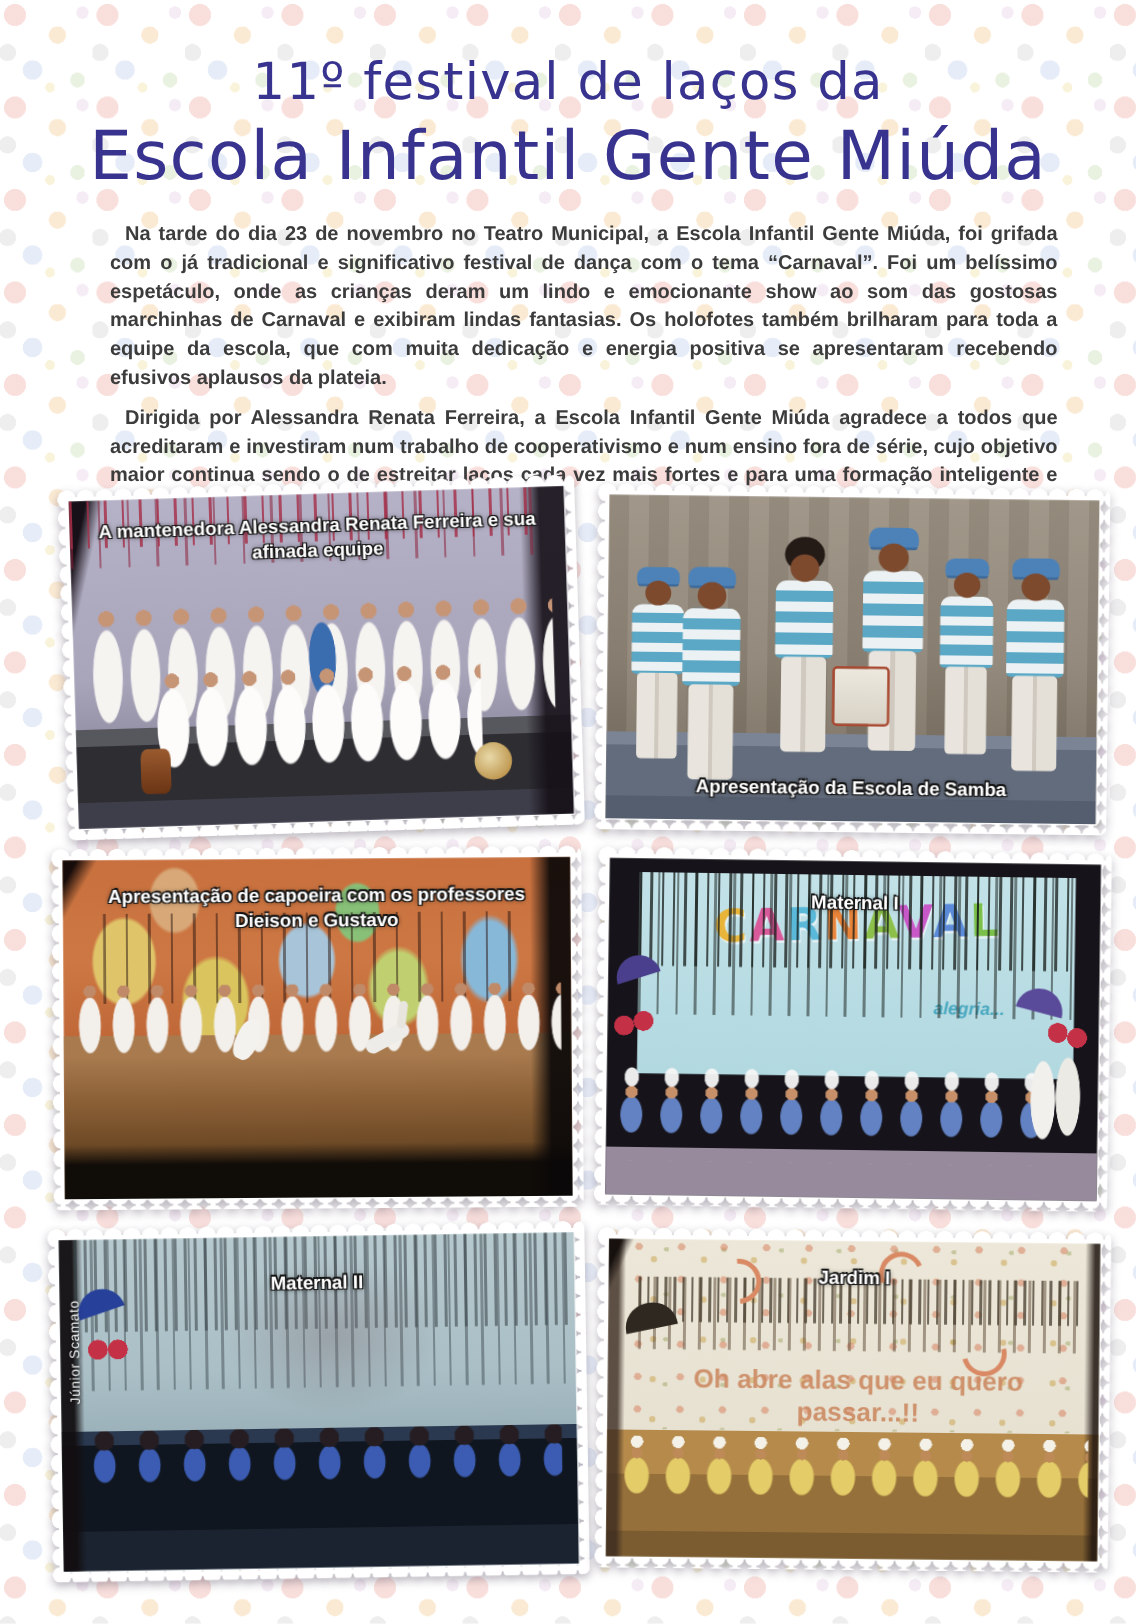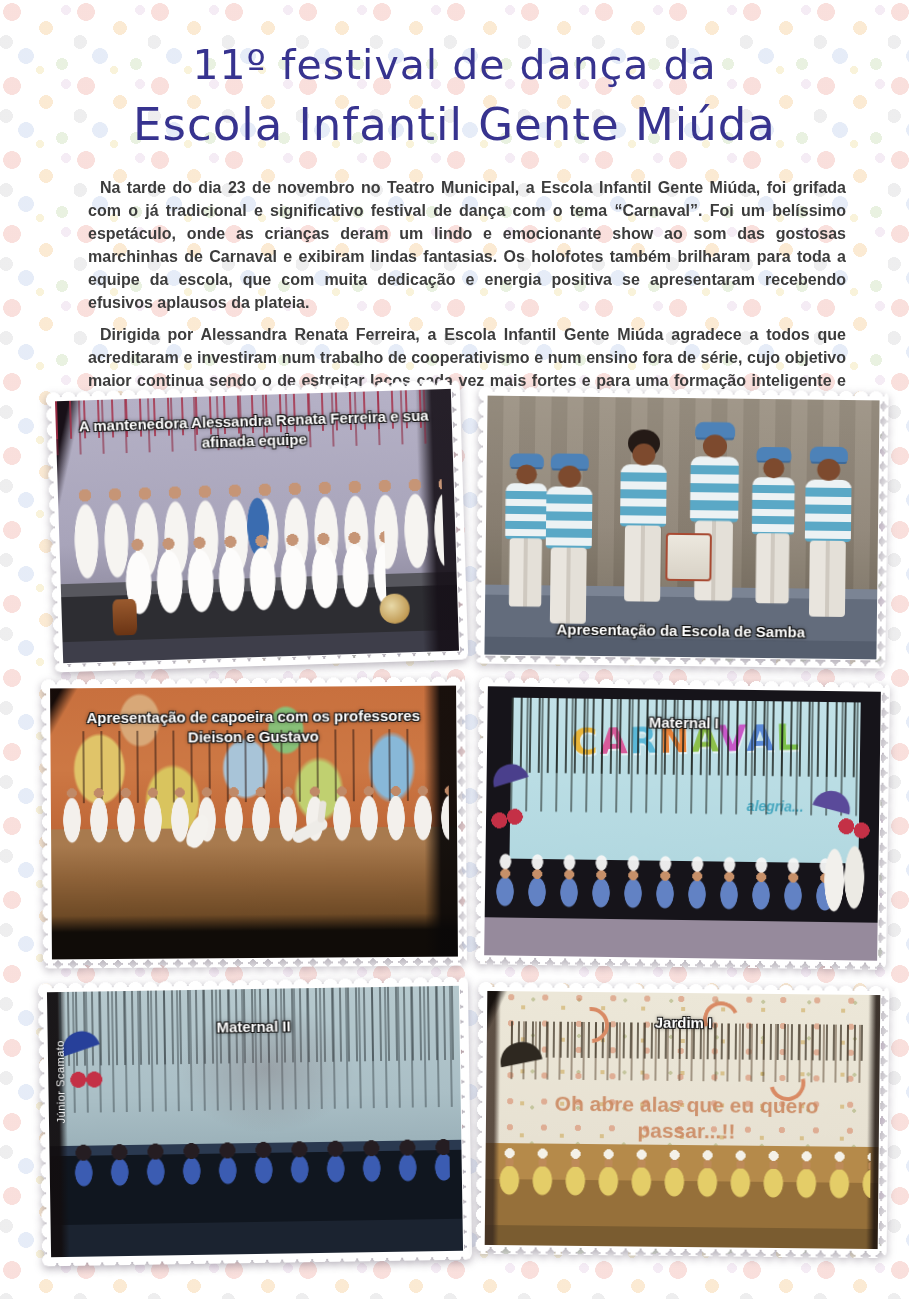--- a/index.html
+++ b/index.html
@@ -11,21 +11,21 @@
       radial-gradient(circle 8px at 26px 56px, rgba(150,176,224,.24) 96%, rgba(0,0,0,0) 100%),
       radial-gradient(circle 6px at 62px 64px, rgba(176,206,146,.28) 96%, rgba(0,0,0,0) 100%),
       radial-gradient(circle 5px at 66px 10px, rgba(208,168,208,.22) 96%, rgba(0,0,0,0) 100%),
       radial-gradient(circle 7px at 6px 42px, rgba(160,160,165,.18) 96%, rgba(0,0,0,0) 100%),
       radial-gradient(circle 4px at 40px 70px, rgba(238,220,150,.35) 96%, rgba(0,0,0,0) 100%);
     background-size:74px 74px;}
   
   .title{position:absolute;top:36px;left:0;width:100%;margin:0;text-align:center;
     color:#37338f;font-family:"DejaVu Sans",sans-serif;font-weight:normal;}
   .title .t1{display:block;font-size:41px;line-height:58px;letter-spacing:1px;}
-  .title .t2{display:block;font-size:45px;line-height:62px;letter-spacing:1px;}
+  .title .t2{display:block;font-size:54px;line-height:62px;letter-spacing:1px;}
   
   .text-block{position:absolute;left:88px;width:758px;top:176px;font-weight:bold;}
   .text-block p{margin:0 0 9px 0;font-size:16px;line-height:23px;text-align:justify;
     color:#3c3c3c;text-indent:12px;}
   
   .stamp-wrap{position:absolute;filter:drop-shadow(0 3px 4px rgba(90,80,100,.45));z-index:2;}
   .stamp{width:100%;height:100%;background:#fff;border-radius:6px;box-sizing:border-box;
     -webkit-mask-image:radial-gradient(circle 7.5px at 7.5px 7.5px,#000 99%,rgba(0,0,0,0) 100%),linear-gradient(#000,#000);
     -webkit-mask-size:15px 15px,calc(100% - 16px) calc(100% - 16px);
     -webkit-mask-position:0 0,8px 8px;
@@ -211,21 +211,21 @@
       radial-gradient(circle 4.5px at 16px 16px,#bd8a58 97%,rgba(0,0,0,0) 100%),
       radial-gradient(ellipse 10px 15px at 16px 34px,#e4cd68 93%,rgba(0,0,0,0) 100%);
     background-size:33px 100%;}
 </style>
 </head>
 <body>
 
 <div class="page">
 
   <h1 class="title">
-    <span class="t1">11º festival de dança da</span>
+    <span class="t1">11º festival de laços da</span>
     <span class="t2">Escola Infantil Gente Miúda</span>
   </h1>
 
   <div class="text-block">
     <p>Na tarde do dia 23 de novembro no Teatro Municipal, a Escola Infantil Gente Miúda, foi grifada com o já tradicional e significativo festival de dança com o tema “Carnaval”. Foi um belíssimo espetáculo, onde as crianças deram um lindo e emocionante show ao som das gostosas marchinhas de Carnaval e exibiram lindas fantasias. Os holofotes também brilharam para toda a equipe da escola, que com muita dedicação e energia positiva se apresentaram recebendo efusivos aplausos da plateia.</p>
     <p>Dirigida por Alessandra Renata Ferreira, a Escola Infantil Gente Miúda agradece a todos que acreditaram e investiram num trabalho de cooperativismo e num ensino fora de série, cujo objetivo maior continua sendo o de estreitar laços cada vez mais fortes e para uma formação inteligente e diferenciada às nossas crianças.</p>
   </div>
 
   <div class="stamp-wrap pos1">
     <div class="stamp">

